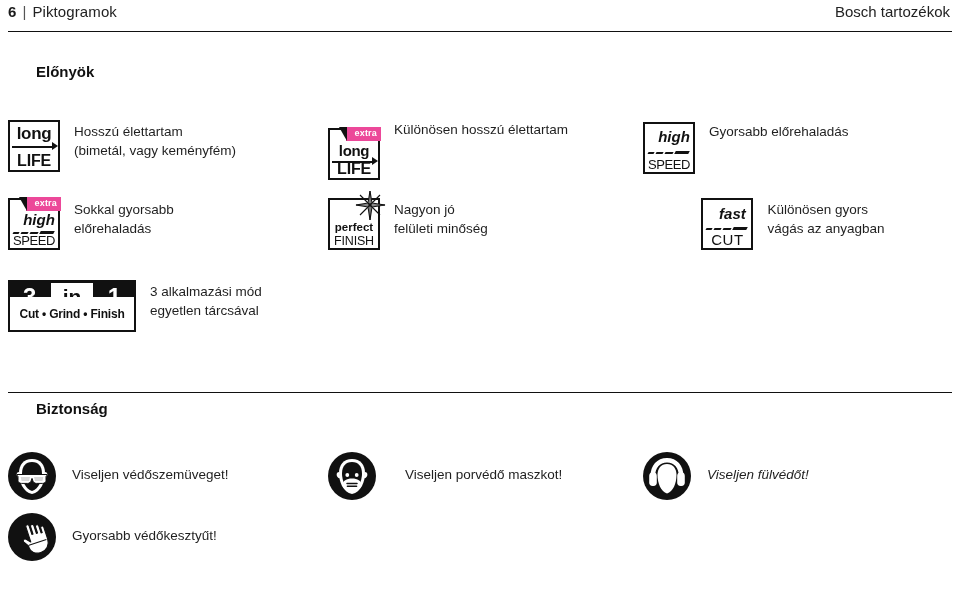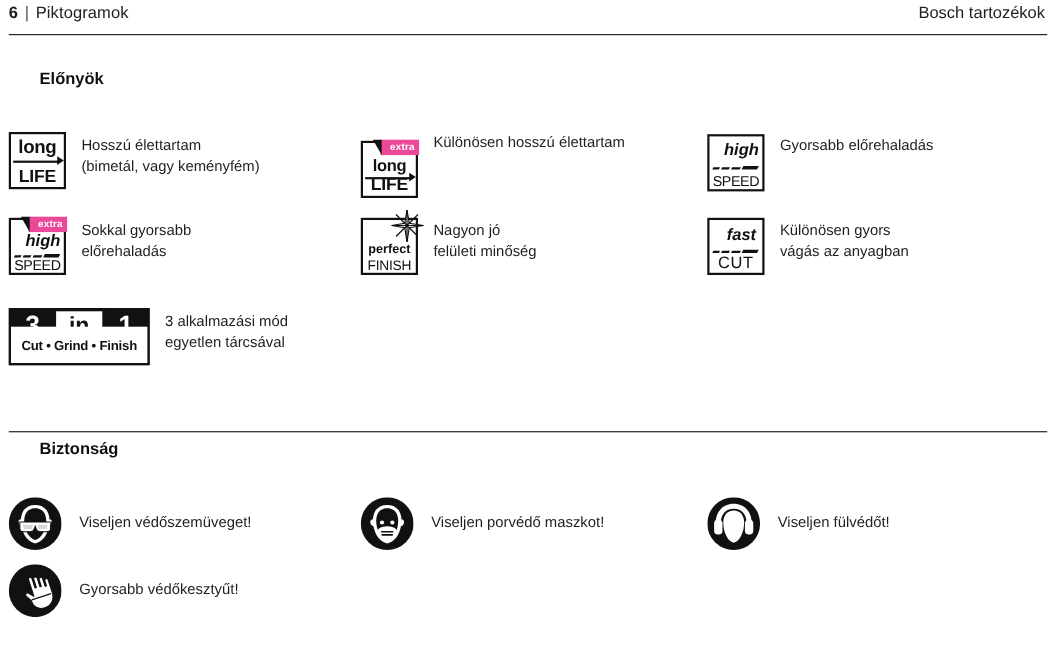--- a/index.html
+++ b/index.html
@@ -249,21 +249,21 @@
             </g>
           </svg>
         </div>
         <div class="w-mid">perfect</div>
         <div class="w-bot2">FINISH</div>
       </div>
       <div class="cell-text">Nagyon jó
 felületi minőség</div>
     </div>
 
-    <div class="cell" style="width:300px;">
+    <div class="cell" style="width:300px;justify-content:center;">
       <div class="picto p-cut">
         <div class="picto-box"></div>
         <div class="w1 w-top ital">fast</div>
         <div class="dashes" style="top:26px;">
           <i style="left:0px;  top:4px; width:6px;"></i>
           <i style="left:8px;  top:4px; width:7px;"></i>
           <i style="left:17px; top:4px; width:8px;"></i>
           <i style="left:27px; top:3px; width:14px; height:3px;"></i>
         </div>
         <div class="w1 w-bot">CUT</div>
@@ -307,39 +307,39 @@
           <path d="M37 20 C39.5 20 40 23 38.5 25 C37.5 26.4 36.4 26.6 35.7 26 Z" fill="#fff"></path>
 
           <path d="M9 22.5 L39 22.5 L39 24.2 L38 24.2 L38 28.6 C38 30.4 36.6 31.4 34.4 31.4 L28.4 31.4 C26.4 31.4 25.2 30.2 24.8 28.6 L24 26.4 L23.2 28.6 C22.8 30.2 21.6 31.4 19.6 31.4 L13.6 31.4 C11.4 31.4 10 30.4 10 28.6 L10 24.2 L9 24.2 Z" fill="#fff" stroke="#111" stroke-width="1"></path>
           <path d="M12.6 25 L22 25 L21 29 L13.6 29 Z" fill="#d8d8d8"></path>
           <path d="M26 25 L35.4 25 L34.4 29 L27 29 Z" fill="#d8d8d8"></path>
         </svg>
       </div>
       <div class="safety-text">Viseljen védőszemüveget!</div>
     </div>
 
-    <div class="cell" style="width:315px;">
+    <div class="cell" style="width:315px;gap:13px;">
       <div class="safety-icon">
         <svg width="48" height="48" viewBox="0 0 48 48">
           <circle cx="24" cy="24" r="24" fill="#111"></circle>
           <path d="M24 7 C15.5 7 11 13 11 21 C11 30 15 40 24 42 C33 40 37 30 37 21 C37 13 32.5 7 24 7 Z" fill="#fff"></path>
           <path d="M24 10 C17.5 10 14 14.5 14 21.5 C14 29 17.5 37 24 39 C30.5 37 34 29 34 21.5 C34 14.5 30.5 10 24 10 Z" fill="#111"></path>
           <path d="M11 20 C8.5 20 8 23 9.5 25 C10.5 26.4 11.6 26.6 12.3 26 Z" fill="#fff"></path>
           <path d="M37 20 C39.5 20 40 23 38.5 25 C37.5 26.4 36.4 26.6 35.7 26 Z" fill="#fff"></path>
           <circle cx="19.3" cy="23" r="1.9" fill="#fff"></circle>
           <circle cx="28.7" cy="23" r="1.9" fill="#fff"></circle>
 
           <path d="M24 26.5 C18.5 26.5 14.6 29 14.6 32.6 C14.6 36.4 18.6 39.6 24 39.6 C29.4 39.6 33.4 36.4 33.4 32.6 C33.4 29 29.5 26.5 24 26.5 Z" fill="#fff"></path>
           <path d="M19 31.4 L29 31.4 M19.4 34.2 L28.6 34.2" stroke="#111" stroke-width="1.5" stroke-linecap="round"></path>
         </svg>
       </div>
       <div class="safety-text">Viseljen porvédő maszkot!</div>
     </div>
 
-    <div class="cell" style="width:300px;">
+    <div class="cell" style="width:300px;font-style:italic;">
       <div class="safety-icon">
         <svg width="48" height="48" viewBox="0 0 48 48">
           <circle cx="24" cy="24" r="24" fill="#111"></circle>
 
           <path d="M24 6 C14 6 7.5 13.5 7.5 24 L12.2 24 C12.2 16 16.6 10.6 24 10.6 C31.4 10.6 35.8 16 35.8 24 L40.5 24 C40.5 13.5 34 6 24 6 Z" fill="#fff"></path>
 
           <path d="M24 12 C18 12 14.5 16.5 14.5 23 C14.5 31 18 40 24 41.5 C30 40 33.5 31 33.5 23 C33.5 16.5 30 12 24 12 Z" fill="#fff"></path>
 
           <rect x="6.2" y="20.5" width="7.6" height="13.5" rx="3.4" fill="#fff"></rect>
           <rect x="34.2" y="20.5" width="7.6" height="13.5" rx="3.4" fill="#fff"></rect>

